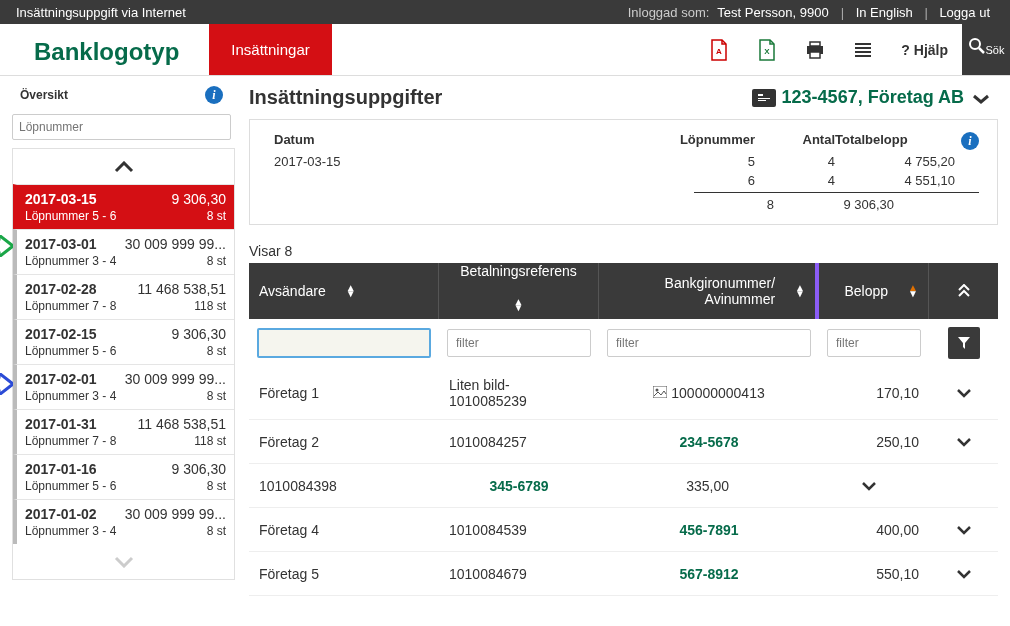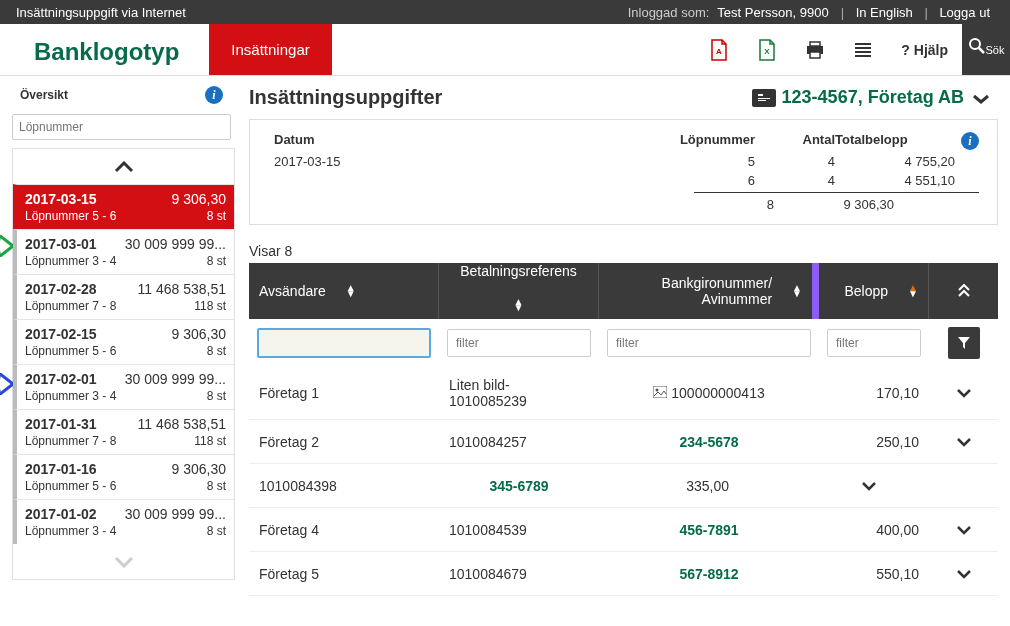--- a/index.html
+++ b/index.html
@@ -61,21 +61,21 @@
 .summary-row .c5 { width: 24px; }
 .summary-total { border-top: 1px solid #333; margin-top: 4px; padding-top: 4px; margin-left: 420px; display: flex; }
 .summary-total .c3 { width: 80px; text-align: right; }
 .summary-total .c4 { width: 120px; text-align: right; }
 .summary-total .c5 { width: 24px; }
 .showing { margin-top: 18px; margin-bottom: 4px; font-size: 14px; }
 .grid-head { background: #3a3a3a; color: #fff; display: flex; align-items: center; height: 56px; font-size: 14px; }
 .gh { padding: 0 10px; display: flex; align-items: center; gap: 20px; }
 .gh.c-sender { width: 190px; border-right: 1px solid #555; height: 100%; }
 .gh.c-ref { width: 160px; border-right: 1px solid #555; height: 100%; flex-direction: column; }
-.gh.c-bank { width: 220px; border-right: 7px solid #8b5cf6; height: 100%; text-align: right; justify-content: flex-start; }
+.gh.c-bank { width: 220px; border-right: 4px solid #8b5cf6; height: 100%; text-align: right; justify-content: flex-start; }
 .gh.c-amt { width: 110px; border-right: 1px solid #555; height: 100%; justify-content: flex-end; }
 .gh.c-exp { flex: 1; text-align: center; justify-content: center; }
 .sort-ic { font-size: 10px; line-height: 0.6; display: inline-flex; flex-direction: column; }
 .sort-ic .up { color: #e07000; }
 .filter-grid { display: flex; align-items: center; padding: 8px 0; }
 .filter-grid input { border: 1px solid #ccc; padding: 6px 8px; font-size: 12px; color: #999; border-radius: 2px; }
 .filter-grid .f1 { width: 190px; padding: 0 8px; }
 .filter-grid .f1 input { width: 100%; border: 2px solid #5aa9e0; background: #f5f5ee; }
 .filter-grid .f2 { width: 160px; padding: 0 8px; }
 .filter-grid .f2 input { width: 100%; }

